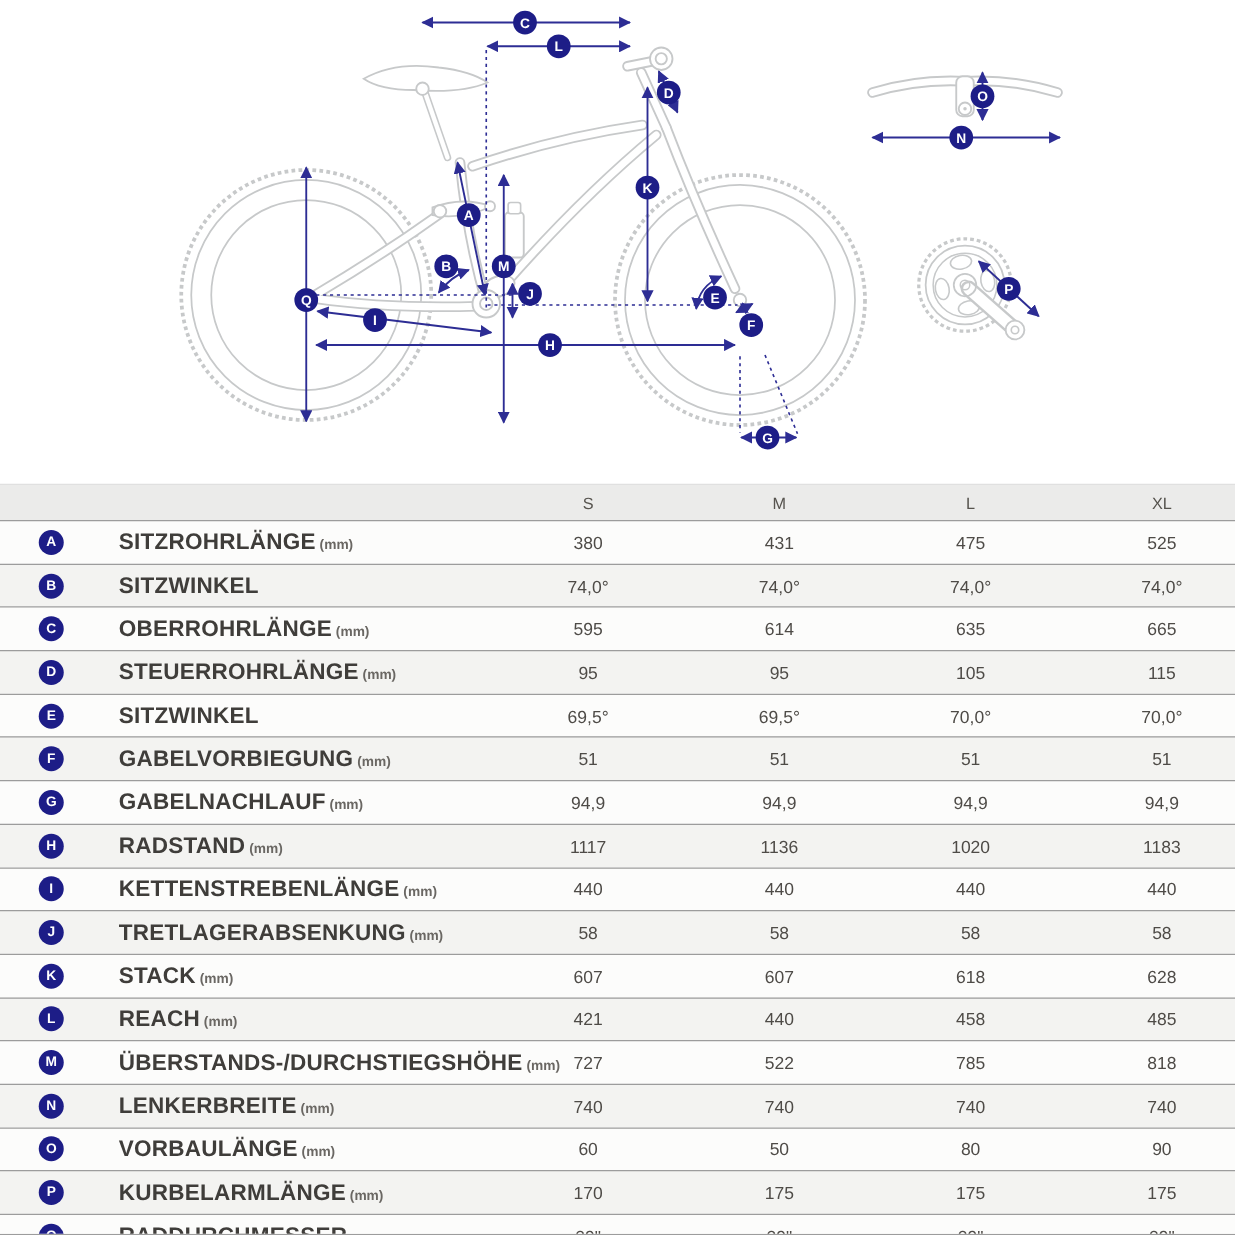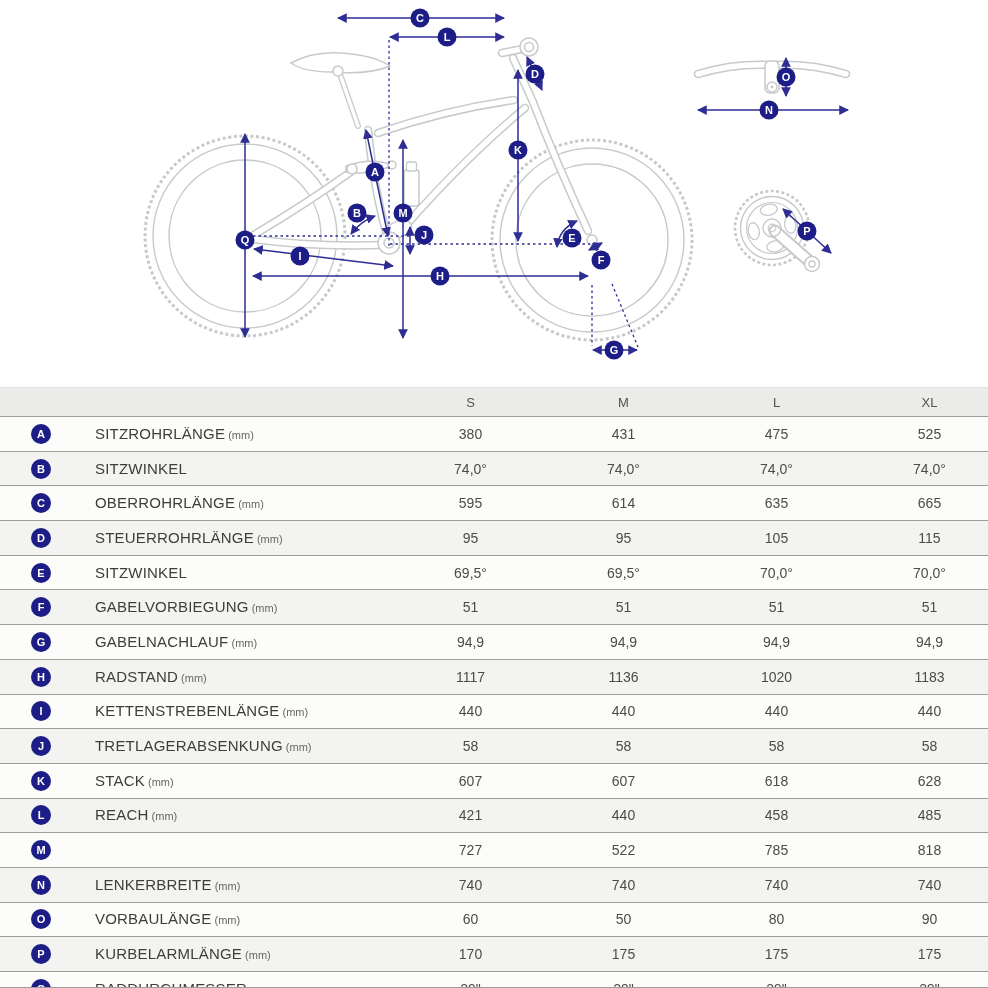--- a/index.html
+++ b/index.html
@@ -37,22 +37,22 @@
              overflow:hidden;background:#fff;}
   .t-header{height:28px;background:#ebebea;display:flex;align-items:center;}
   .row{height:33.7px;display:flex;align-items:center;border-top:1px solid var(--sep);
        background:#fcfcfb;}
   .row.alt{background:#f3f3f1;}
   .label-cell{flex:1;display:flex;align-items:center;padding-left:31px;min-width:0;}
   .badge{width:20px;height:20px;border-radius:50%;background:var(--badge);color:#fff;
          font-size:11px;font-weight:bold;display:flex;align-items:center;
          justify-content:center;flex:0 0 20px;}
   .lblwrap{margin-left:44px;white-space:nowrap;}
-  .lbl{font-weight:normal;font-size:15px;color:#3f3d3a;letter-spacing:.2px;}
-  .unit{font-size:11px;color:#6a6763;font-weight:normal;}
+  .lbl{font-weight:bold;font-size:18px;color:#3f3d3a;letter-spacing:.2px;}
+  .unit{font-size:11px;color:#6a6763;font-weight:bold;}
   .cols{width:612px;display:flex;flex:0 0 612px;transform:translateX(18px);}
   .cell{width:153px;text-align:center;font-size:14px;color:#4e4b47;}
   .col-h{width:153px;text-align:center;font-size:13px;color:#56534e;}
 </style>
 </head>
 <body>
 
 <svg id="diagram" width="988" height="387" viewBox="0 0 988 387" xmlns="http://www.w3.org/2000/svg">
   <defs>
     <marker id="ae" orient="auto" viewBox="0 0 10 10" refX="9" refY="5" markerWidth="6.5" markerHeight="6.5">
@@ -406,20 +406,21 @@
           <div class="cell">421</div>
           <div class="cell">440</div>
           <div class="cell">458</div>
           <div class="cell">485</div>
         </div>
   </div>
 
   <div class="row">
     <div class="label-cell">
       <span class="badge">M</span>
+      <span class="lblwrap"><span class="lbl">ÜBERSTANDS-/DURCHSTIEGSHÖHE</span><span class="unit"> (mm)</span></span>
     </div>
     <div class="cols">
           <div class="cell">727</div>
           <div class="cell">522</div>
           <div class="cell">785</div>
           <div class="cell">818</div>
         </div>
   </div>
 
   <div class="row alt">

